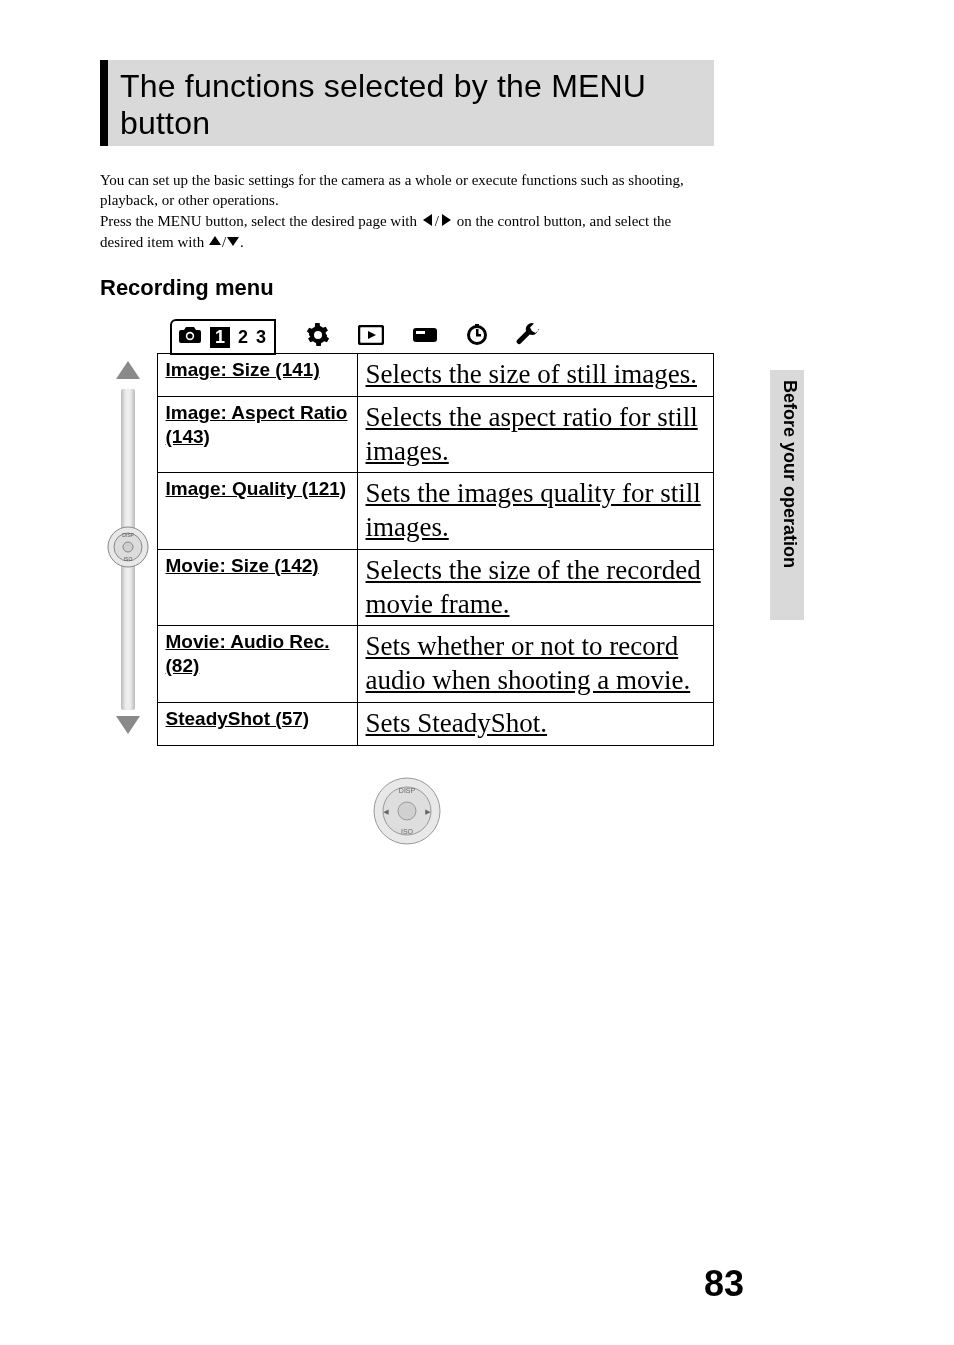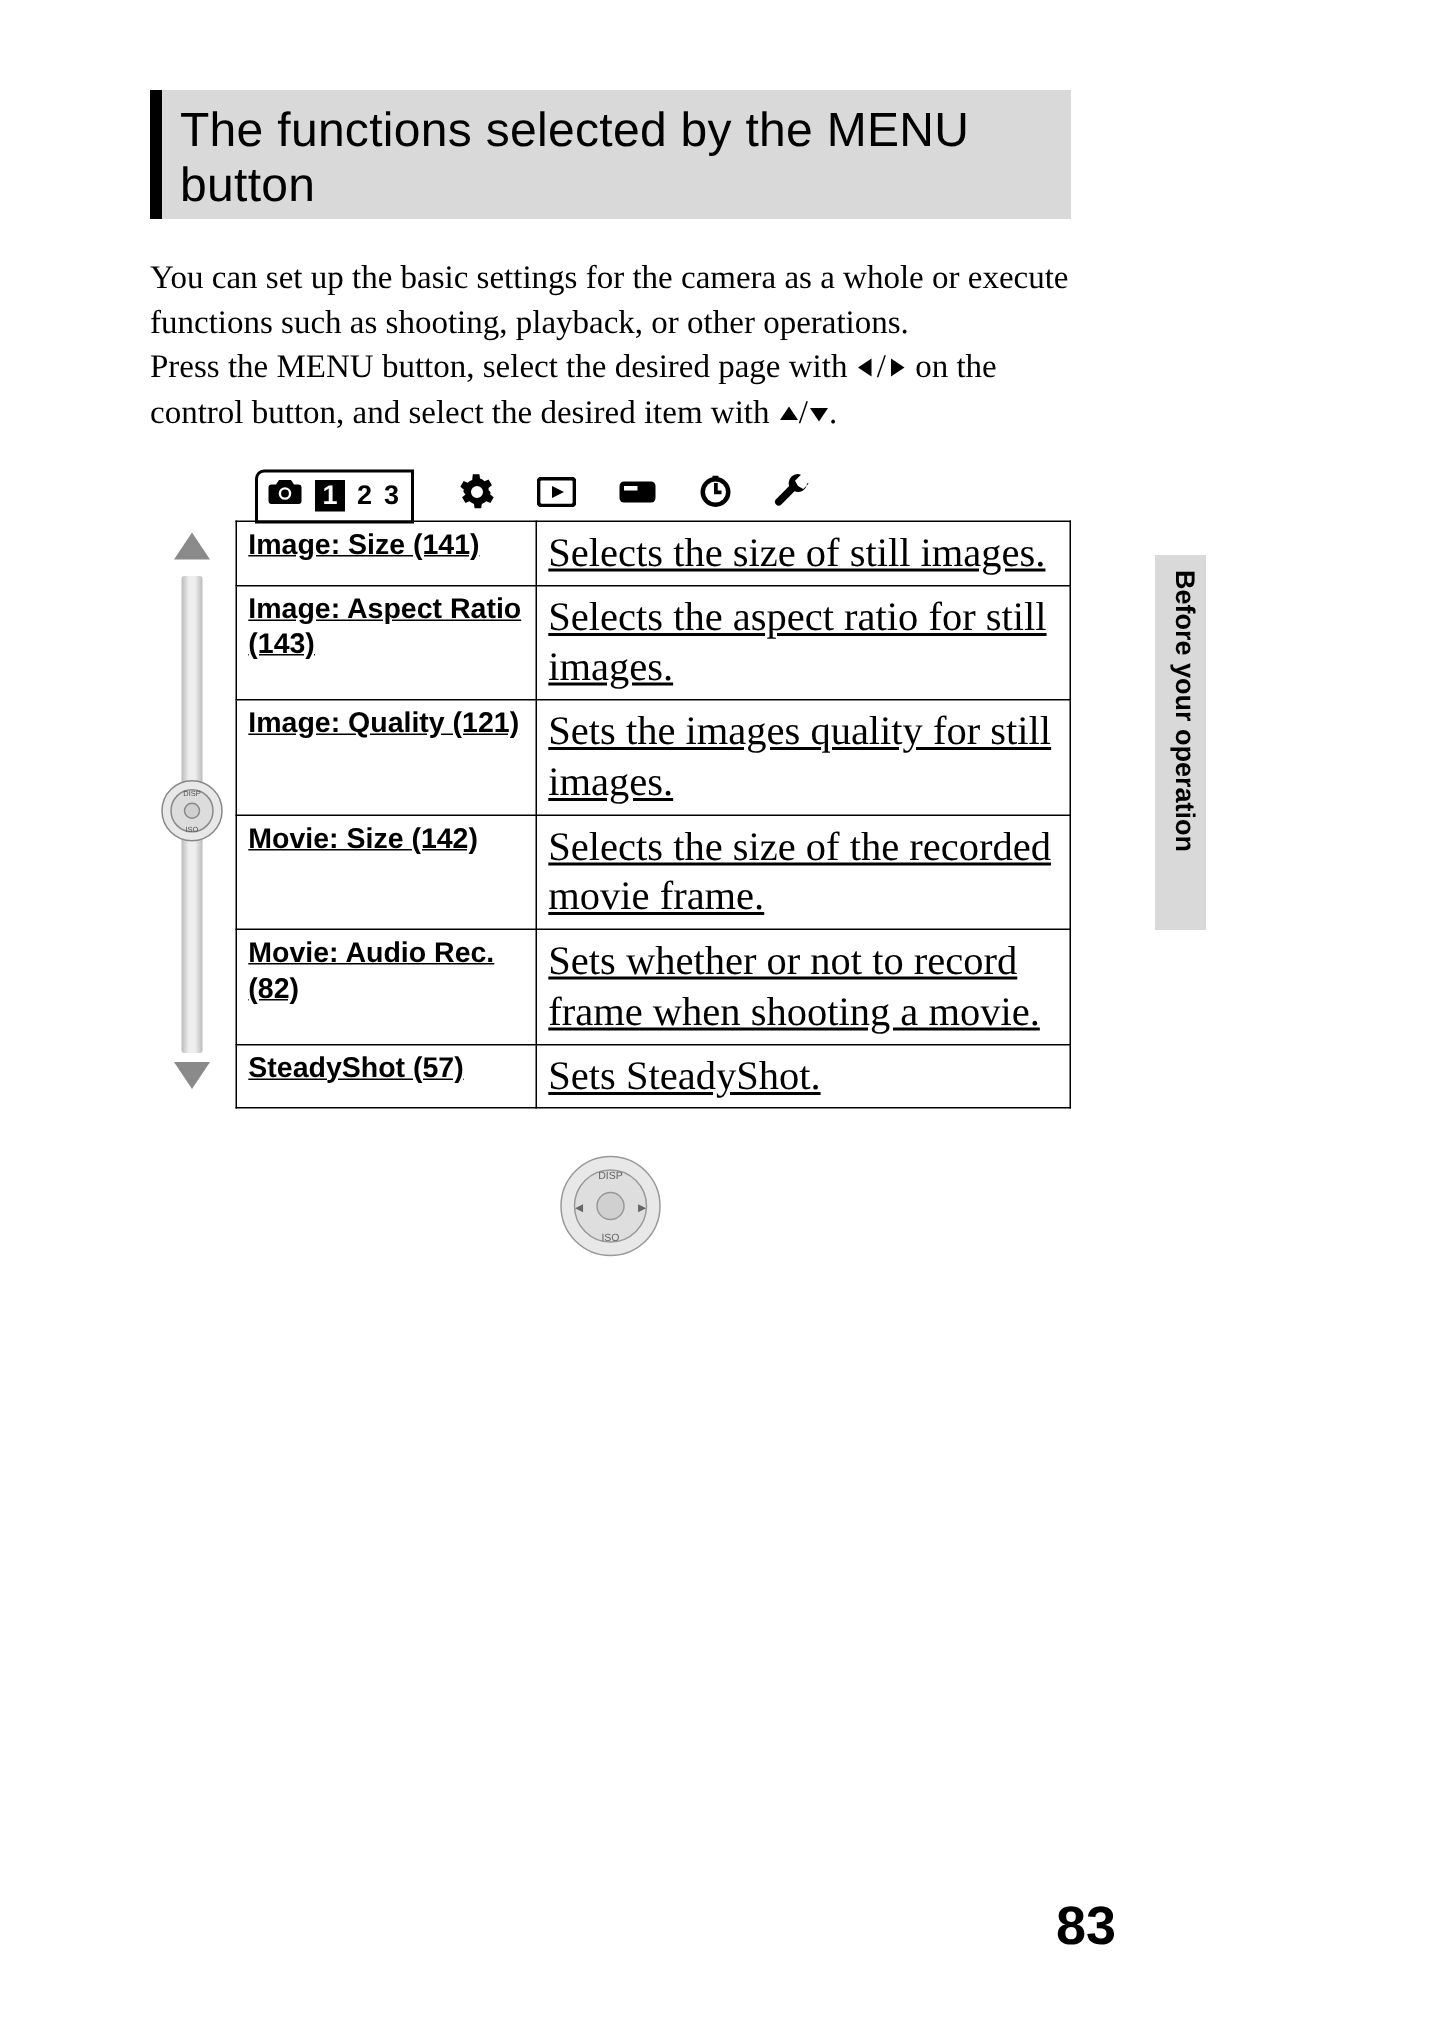--- a/index.html
+++ b/index.html
@@ -23,21 +23,21 @@
     margin-bottom: 24px;
   }
   .title-bar h1 {
     margin: 0;
     font-family: Arial, Helvetica, sans-serif;
     font-weight: 400;
     font-size: 32px;
     letter-spacing: 0.2px;
   }
   .intro {
-    font-size: 22px;
+    font-size: 15px;
     line-height: 1.35;
     margin-bottom: 22px;
   }
   .intro p { margin: 0; }
   .subhead {
     font-family: Arial, Helvetica, sans-serif;
     font-weight: 700;
     font-size: 22px;
     margin: 14px 0 18px 0;
   }
@@ -181,20 +181,21 @@
             <polygon points="1,11 13,11 7,2" fill="#000"></polygon>
           </svg>
       </span>/<span class="tri">
         <svg width="14" height="14" viewBox="0 0 14 14">
             <polygon points="1,3 13,3 7,12" fill="#000"></polygon>
           </svg>
       </span><span>.</span>
     </p>
   </div>
 
+  <div class="subhead">Recording menu</div>
 
   <div class="tab-row">
     <div class="tab-box">
       <span>
         <svg width="24" height="20" viewBox="0 0 24 20">
           <path d="M3 5 h3 l2 -3 h8 l2 3 h3 a2 2 0 0 1 2 2 v9 a2 2 0 0 1 -2 2 h-18 a2 2 0 0 1 -2 -2 v-9 a2 2 0 0 1 2 -2 z" fill="#000"></path>
           <circle cx="12" cy="11" r="4.2" fill="#fff"></circle>
           <circle cx="12" cy="11" r="2.6" fill="#000"></circle>
         </svg>
       </span>
@@ -281,21 +282,21 @@
         <tr>
           <td class="name">Image: Quality (121)</td>
           <td class="desc">Sets the images quality for still images.</td>
         </tr>
         <tr>
           <td class="name">Movie: Size (142)</td>
           <td class="desc">Selects the size of the recorded movie frame.</td>
         </tr>
         <tr>
           <td class="name">Movie: Audio Rec. (82)</td>
-          <td class="desc">Sets whether or not to record frame when shooting a movie.</td>
+          <td class="desc">Sets whether or not to record audio when shooting a movie.</td>
         </tr>
         <tr>
           <td class="name">SteadyShot (57)</td>
           <td class="desc">Sets SteadyShot.</td>
         </tr>
       </tbody>
     </table>
   </div>
 
   <div class="center-graphic">

